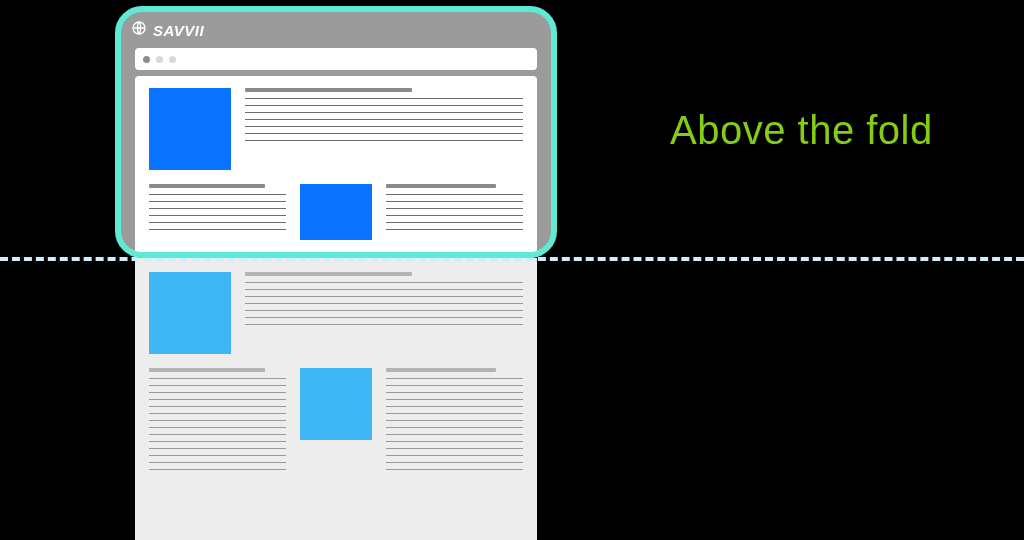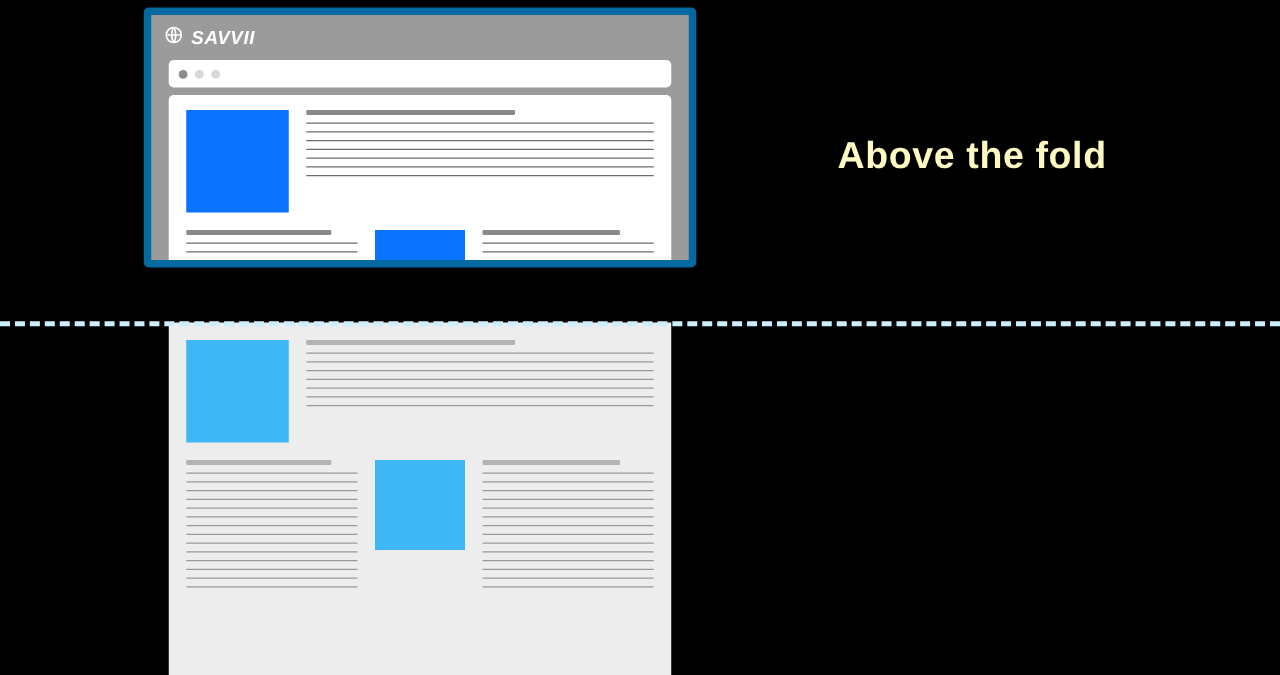--- a/index.html
+++ b/index.html
@@ -5,24 +5,24 @@
   * { box-sizing: border-box; margin: 0; padding: 0; }
   html, body { width: 1024px; height: 540px; background: #000; font-family: Arial, Helvetica, sans-serif; overflow: hidden; }
   .canvas { position: relative; width: 1024px; height: 540px; }
 
   
   .browser-frame {
     position: absolute;
     left: 115px;
     top: 6px;
     width: 442px;
-    height: 208px;
+    height: 252px;
     background: #9b9b9b;
-    border: 6px solid #0369a1;
-    border-radius: 4px;
+    border: 6px solid #5eead4;
+    border-radius: 27px;
     overflow: hidden;
   }
   .titlebar {
     position: absolute; left: 10px; top: 8px;
     display: flex; align-items: center; gap: 6px;
     color: #fff; font-weight: 700; letter-spacing: 0.5px;
   }
   .titlebar svg { width: 16px; height: 16px; }
   .titlebar-text { font-size: 15px; font-style: italic; }
 
@@ -65,23 +65,23 @@
 
   
   .fold-line {
     position: absolute; left: 0; right: 0; top: 257px; height: 0;
     border-top: 4px dashed #cfeefc;
   }
 
   
   .label {
     position: absolute;
-    color: #fef9c3;
-    font-size: 30px;
-    font-weight: 700;
+    color: #84cc16;
+    font-size: 40px;
+    font-weight: 400;
     letter-spacing: 0.5px;
   }
   .label-above { left: 670px; top: 108px; }
   .label-below { left: 670px; top: 405px; }
 </style>
 </head>
 <body>
 
 <div class="canvas">
 

